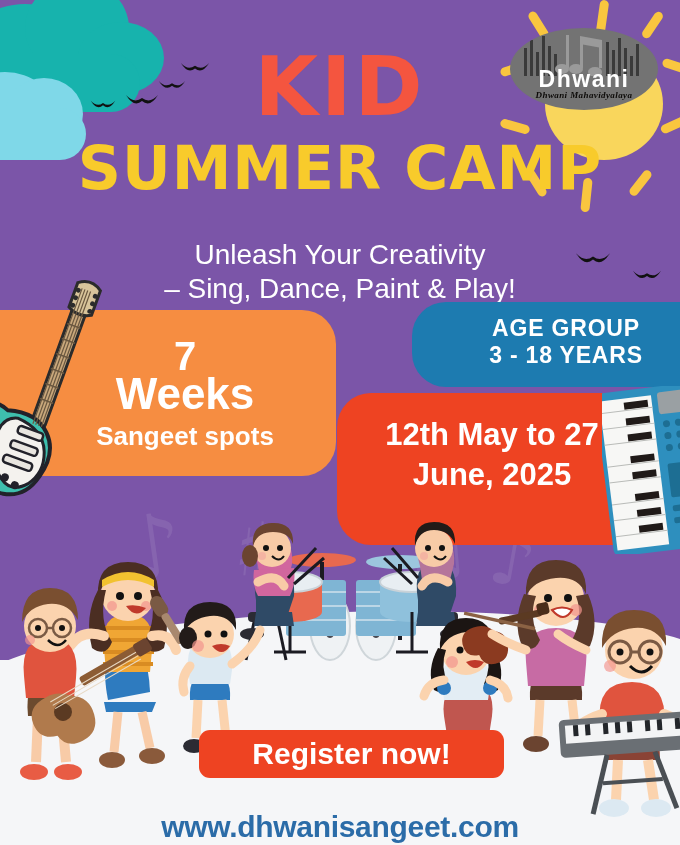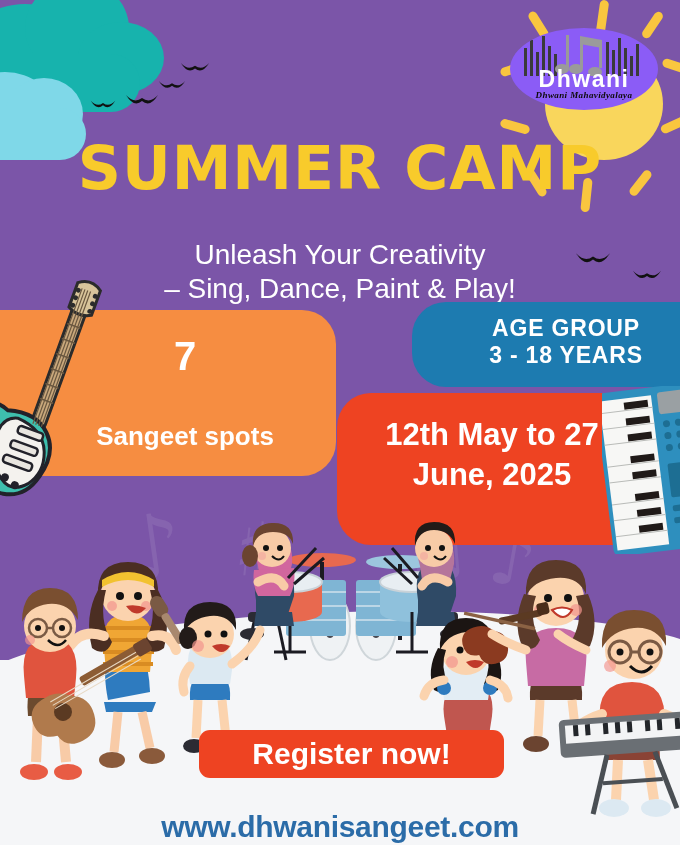--- a/index.html
+++ b/index.html
@@ -26,21 +26,21 @@
     background:#F9D65C; border-radius:50%;
   }
   .ray{ position:absolute; background:#F9C63F; border-radius:6px; }
 
   
   .bird{ position:absolute; }
 
   
   .logo{
     position:absolute; left:510px; top:28px; width:148px; height:82px;
-    background:#8b5cf6; border-radius:50%;
+    background:#737373; border-radius:50%;
     overflow:hidden;
   }
   .logo-bars{ position:absolute; left:0; top:4px; width:148px; height:44px; }
   .logo-name{
     position:absolute; left:0; top:38px; width:148px; text-align:center;
     color:#fff; font-size:23px; font-weight:700; letter-spacing:1.5px;
     font-family:"Liberation Sans", sans-serif;
   }
   .logo-sub{
     position:absolute; left:0; top:62px; width:148px; text-align:center;
@@ -215,28 +215,30 @@
         <rect x="70" y="6" width="3" height="30"></rect>
         <rect x="89" y="10" width="3" height="26"></rect>
         <ellipse cx="66" cy="37" rx="7" ry="5"></ellipse>
         <ellipse cx="85" cy="40" rx="7" ry="5"></ellipse>
       </g>
     </svg>
     <div class="logo-name">Dhwani</div>
     <div class="logo-sub">Dhwani Mahavidyalaya</div>
   </div>
 
+  <div class="kid">KID</div>
   <div class="summer">SUMMER CAMP</div>
   <div class="tagline">
     <div>Unleash Your Creativity</div>
     <div>– Sing, Dance, Paint &amp; Play!</div>
   </div>
 
   <div class="card-orange">
     <div class="weeks-num">7</div>
+    <div class="weeks-word">Weeks</div>
     <div class="weeks-note">Sangeet spots</div>
   </div>
 
   <svg style="position:absolute; left:-22px; top:276px;" width="132" height="246" viewBox="0 0 132 246">
     <g transform="rotate(20 66 123)">
       <rect x="62" y="2" width="14" height="150" rx="5" fill="#C9A87C" stroke="#2b2b2b" stroke-width="3"></rect>
       <path d="M58 2 q12 -9 24 0 l0 26 q-12 7 -24 0 Z" fill="#D8C49A" stroke="#2b2b2b" stroke-width="3"></path>
       <circle cx="61" cy="9" r="2.4" fill="#2b2b2b"></circle>
         <circle cx="61" cy="17" r="2.4" fill="#2b2b2b"></circle>
       <circle cx="61" cy="25" r="2.4" fill="#2b2b2b"></circle>

